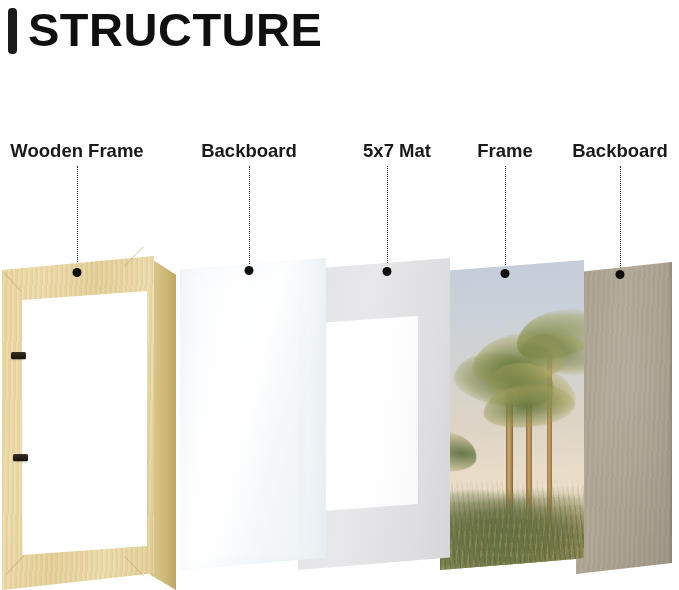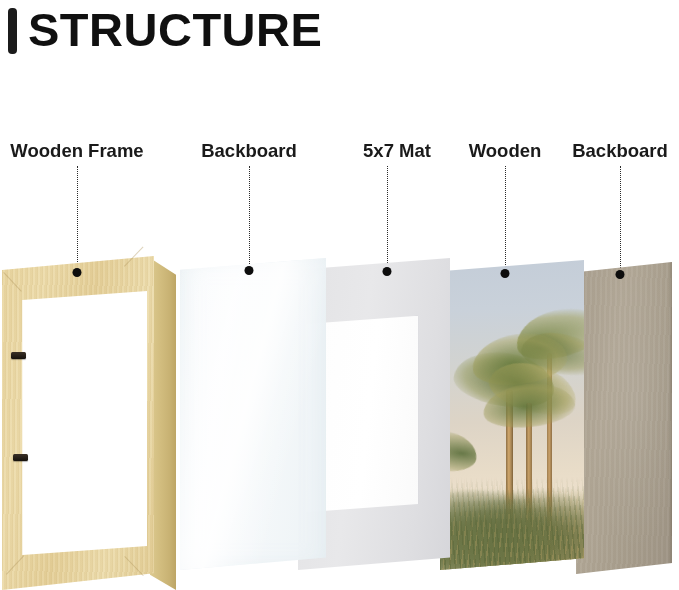--- a/index.html
+++ b/index.html
@@ -288,17 +288,17 @@
     <div class="leader-dot" style="left:505px;top:269px;"></div>
 
     <div class="leader" style="left:620px;top:166px;height:106px;"></div>
     <div class="leader-dot" style="left:620px;top:270px;"></div>
   </div>
 
   <div id="labels">
     <div class="callout-label" style="left:77px;">Wooden Frame</div>
     <div class="callout-label" style="left:249px;">Backboard</div>
     <div class="callout-label" style="left:381px;margin-left:16px;">5x7 Mat</div>
-    <div class="callout-label" style="left:505px;">Wooden</div>
+    <div class="callout-label" style="left:505px;">Frame</div>
     <div class="callout-label" style="left:620px;">Backboard</div>
   </div>
 
 </div>
 
 </body></html>

